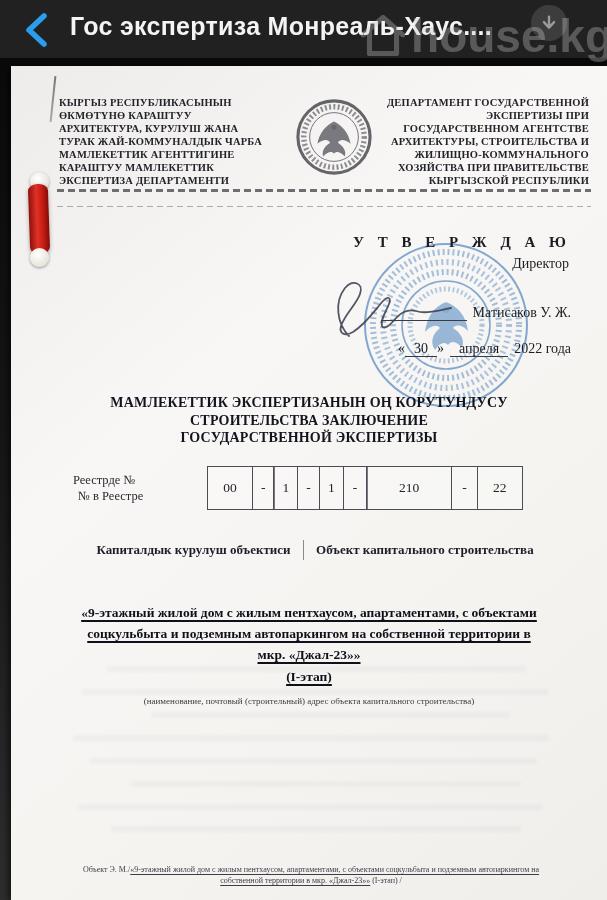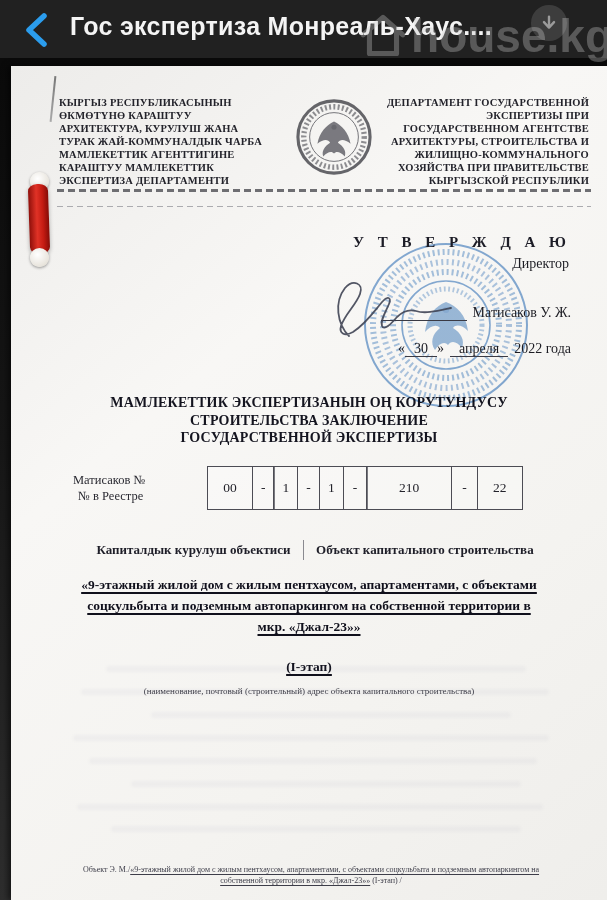--- a/index.html
+++ b/index.html
@@ -115,24 +115,24 @@
   .reg-cell:nth-child(8){ width:27px; }
   .reg-cell:nth-child(9){ width:46px; }
 
   
   .obj-heading { position:absolute; top:474px; left:0; width:596px;
     display:flex; justify-content:center; align-items:center; gap:12px;
     font-size:13px; font-weight:700; color:#1e1e28;padding-left:12px; }
   .obj-divider { width:1.5px; height:20px; background:#8a8a90; }
 
   
-  .obj-name { position:absolute; top:508px; left:26px; width:544px; text-align:center;
+  .obj-name { position:absolute; top:536px; left:26px; width:544px; text-align:center;
     font-size:13.5px; line-height:21px; font-weight:700; color:#10101c; }
   .obj-name .ul { text-decoration:underline; text-decoration-thickness:1.5px; text-underline-offset:3px; }
-  .obj-stage { margin-top:19px; }
+  .obj-stage { margin-top:1px; }
   .obj-caption { margin-top:4px; font-size:9px; font-weight:400; color:#3a3a44; }
 
   
   .ghost { position:absolute; height:6px; background:#7a7a96; opacity:.055;
     border-radius:3px; filter:blur(1.5px); }
 
   
   .doc-footer { position:absolute; top:798px; left:56px; width:488px; text-align:center;
     font-size:8px; line-height:11px; color:#3d3d49; }
   .doc-footer .ul { text-decoration:underline; text-decoration-thickness:.8px; text-underline-offset:1.5px; }
@@ -253,21 +253,21 @@
       </div>
 
       <div class="doc-title">
         <div>МАМЛЕКЕТТИК ЭКСПЕРТИЗАНЫН ОҢ КОРУТУНДУСУ</div>
         <div>СТРОИТЕЛЬСТВА ЗАКЛЮЧЕНИЕ</div>
         <div>ГОСУДАРСТВЕННОЙ ЭКСПЕРТИЗЫ</div>
       </div>
 
       <div class="registry">
         <div class="reg-label">
-          <div>Матисаков №</div>
+          <div>Реестрде №</div>
           <div>№ в Реестре</div>
         </div>
         <div class="reg-table">
           <div class="reg-cell">00</div>
           <div class="reg-cell">-</div>
           <div class="reg-cell">1</div>
           <div class="reg-cell">-</div>
           <div class="reg-cell">1</div>
           <div class="reg-cell">-</div>
           <div class="reg-cell">210</div>

